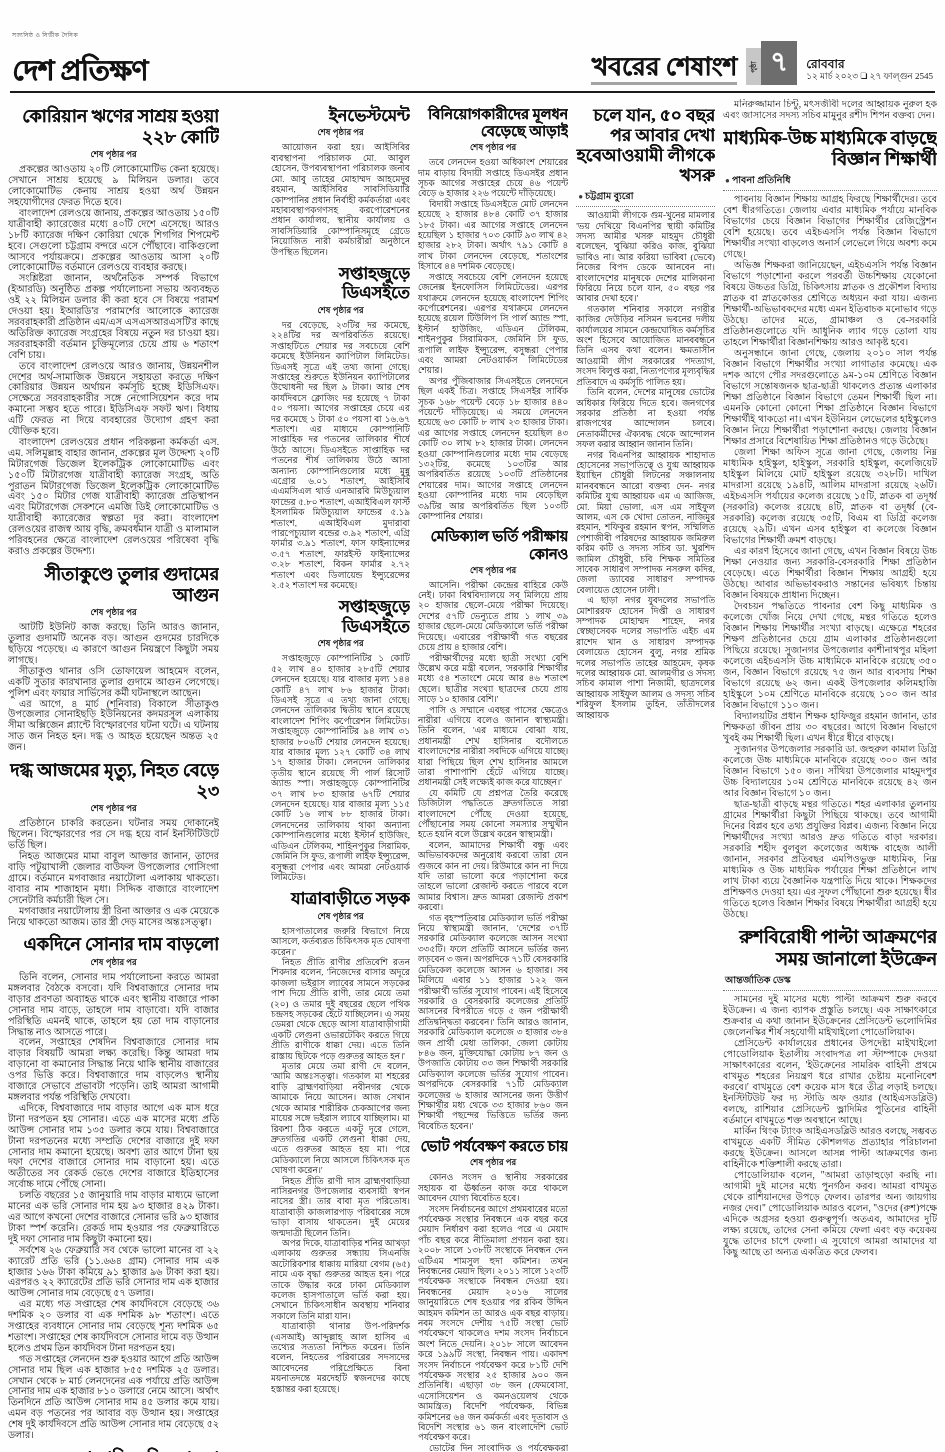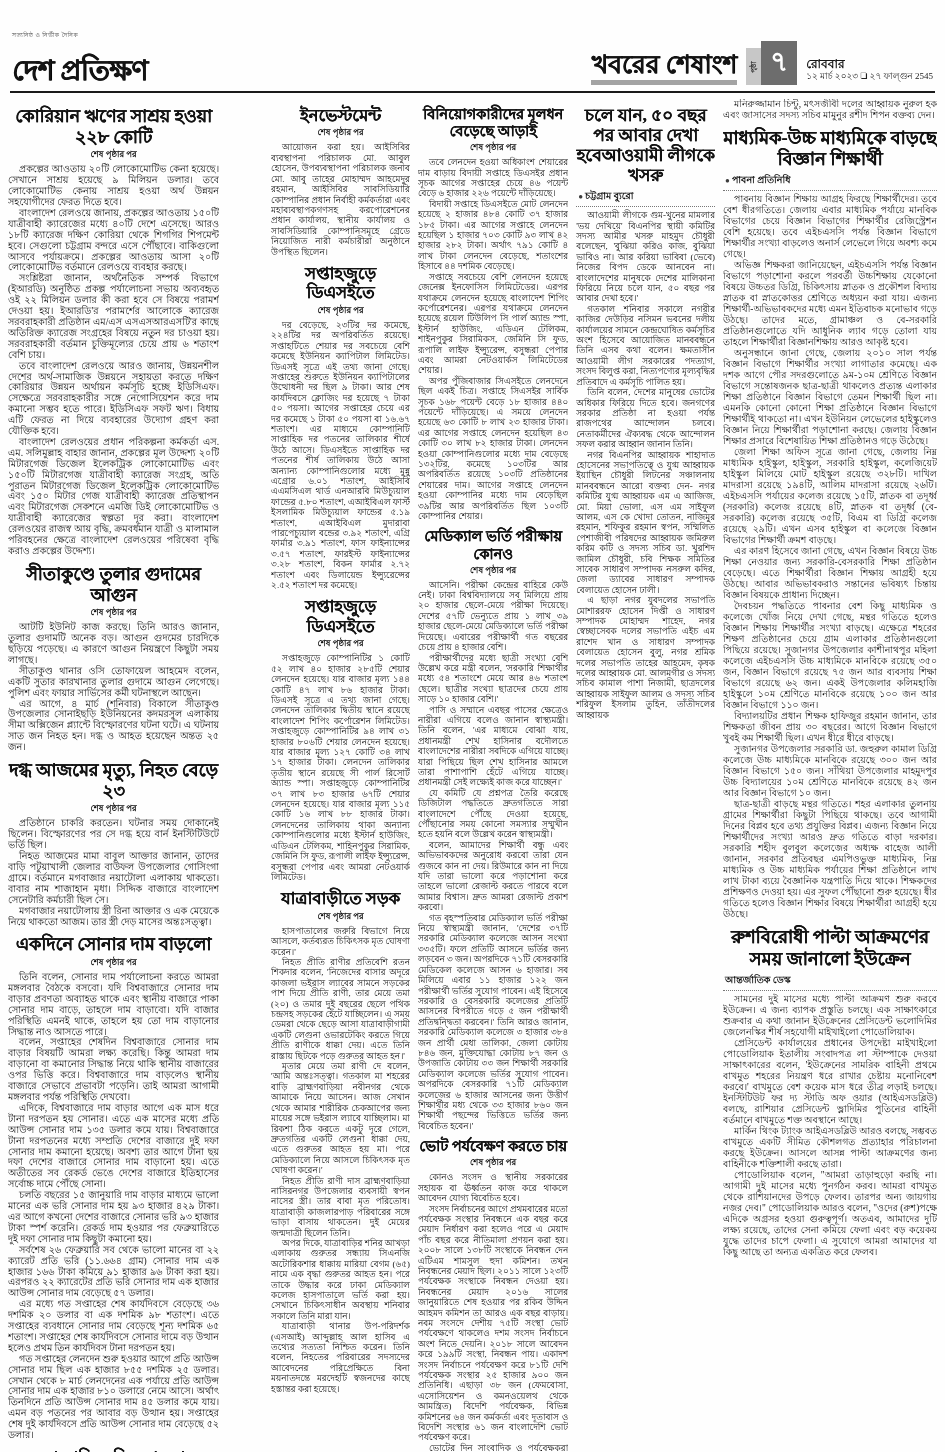--- a/index.html
+++ b/index.html
@@ -6,36 +6,36 @@
   .page{position:relative;width:945px;height:1452px;background:#fefefe;color:#141414;
         font-family:"Liberation Serif","DejaVu Serif",serif;overflow:hidden;margin:0 auto;}
   
   .masthead{display:flex;justify-content:space-between;align-items:flex-end;padding:30px 12px 6px 12px;}
   .logo-block{display:flex;flex-direction:column;gap:16px;}
   .tagline{font-size:6px;color:#555;letter-spacing:.5px;}
   .logo{font-size:28px;font-weight:800;letter-spacing:-.5px;line-height:1;
         font-family:"Liberation Serif",serif;text-shadow:.6px 0 #000;}
   .section-block{display:flex;align-items:flex-end;gap:9px;}
   .section-title{font-size:25px;font-weight:800;line-height:1;padding-bottom:3px;
-                 border-bottom:5px solid #a3a3a3;text-shadow:.4px 0 #000;}
+                 border-bottom:3px solid #a3a3a3;text-shadow:.4px 0 #000;}
   .page-badge{display:flex;align-items:flex-end;}
   .page-label-box{width:15px;height:37px;background:#c7c7c7;display:flex;align-items:center;justify-content:center;}
   .page-label{transform:rotate(-90deg);font-size:7px;font-weight:bold;color:#222;white-space:nowrap;}
   .page-number-box{width:36px;height:44px;background:#6d6d6d;color:#fff;display:flex;align-items:center;
                    justify-content:center;font-size:28px;font-weight:800;}
   .date-block{padding-bottom:2px;}
   .day{font-size:12px;font-weight:800;line-height:1.2;}
   .date-line{font-size:9px;line-height:1.3;color:#222;}
   .masthead-rule{height:2px;background:#1a1a1a;margin:0 10px;}
   
   .columns{display:flex;gap:8px;padding:6px 8px 0 8px;height:1360px;overflow:hidden;}
   .col{overflow:hidden;}
   .c1{width:222px;}.c2{width:146px;margin-left:44px;}.c3{width:158px;}.c4{width:146px;}.c5{width:225px;}
   .article{margin-bottom:4px;}
-  .article h2{margin:7px 0 0 0;text-align:center;font-weight:800;line-height:1.18;text-shadow:.3px 0 #000;}
+  .article h2{margin:7px 0 0 0;text-align:right;font-weight:800;line-height:1.18;text-shadow:.3px 0 #000;}
   .c1 .article h2{font-size:17.5px;}
   .c2 .article h2{font-size:16.5px;}
   .c3 .article h2{font-size:14.5px;}
   .c4 .article h2{font-size:17px;}
   .c5 .article h2{font-size:18px;}
   .continued{text-align:center;font-size:8.5px;font-weight:bold;margin:1px 0 2px 0;}
   .byline{font-size:9.5px;font-weight:bold;margin:3px 0 1px 2px;}
   .byline .bullet{color:#3c3c3c;font-size:8px;}
   .dotted-rule{border-bottom:1px dotted #777;margin:2px 0 3px 0;}
   .para{margin:0;text-align:justify;text-indent:11px;word-break:break-word;}

